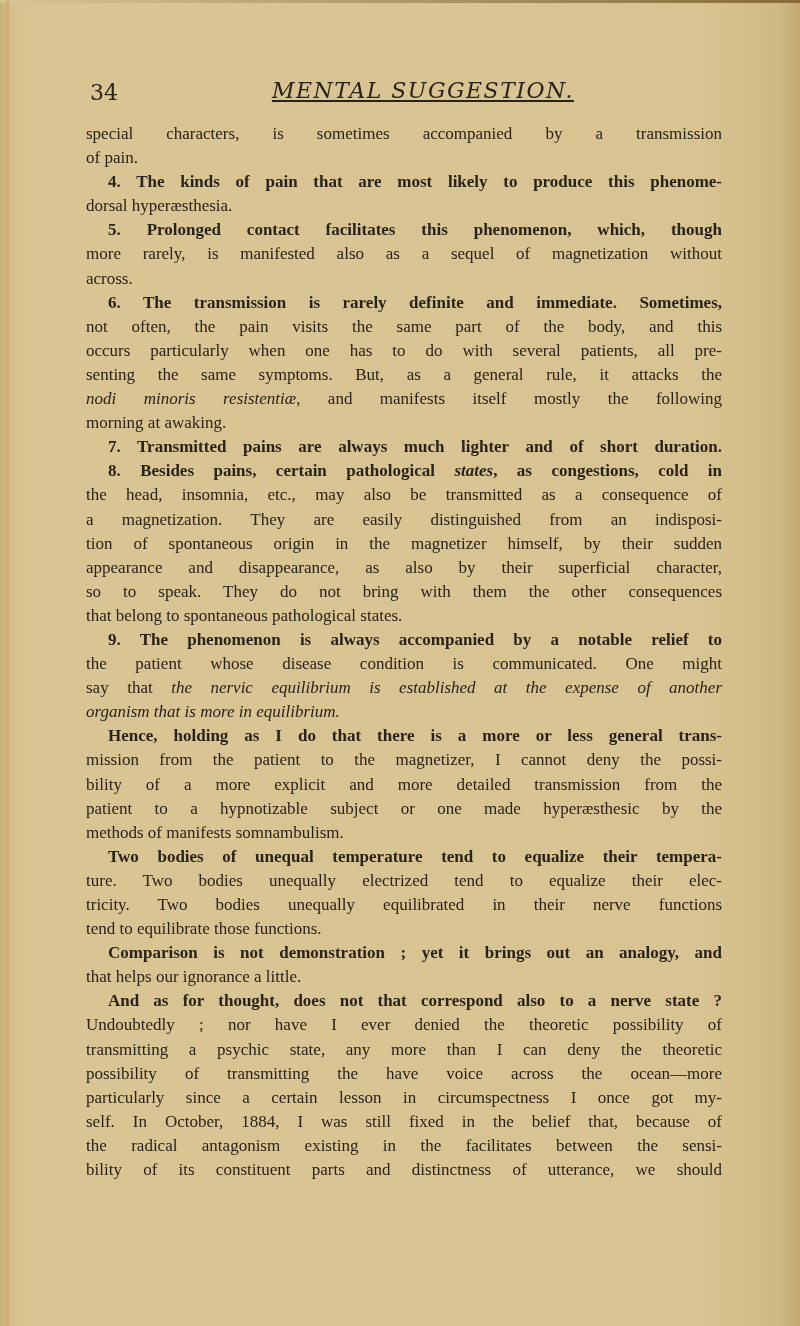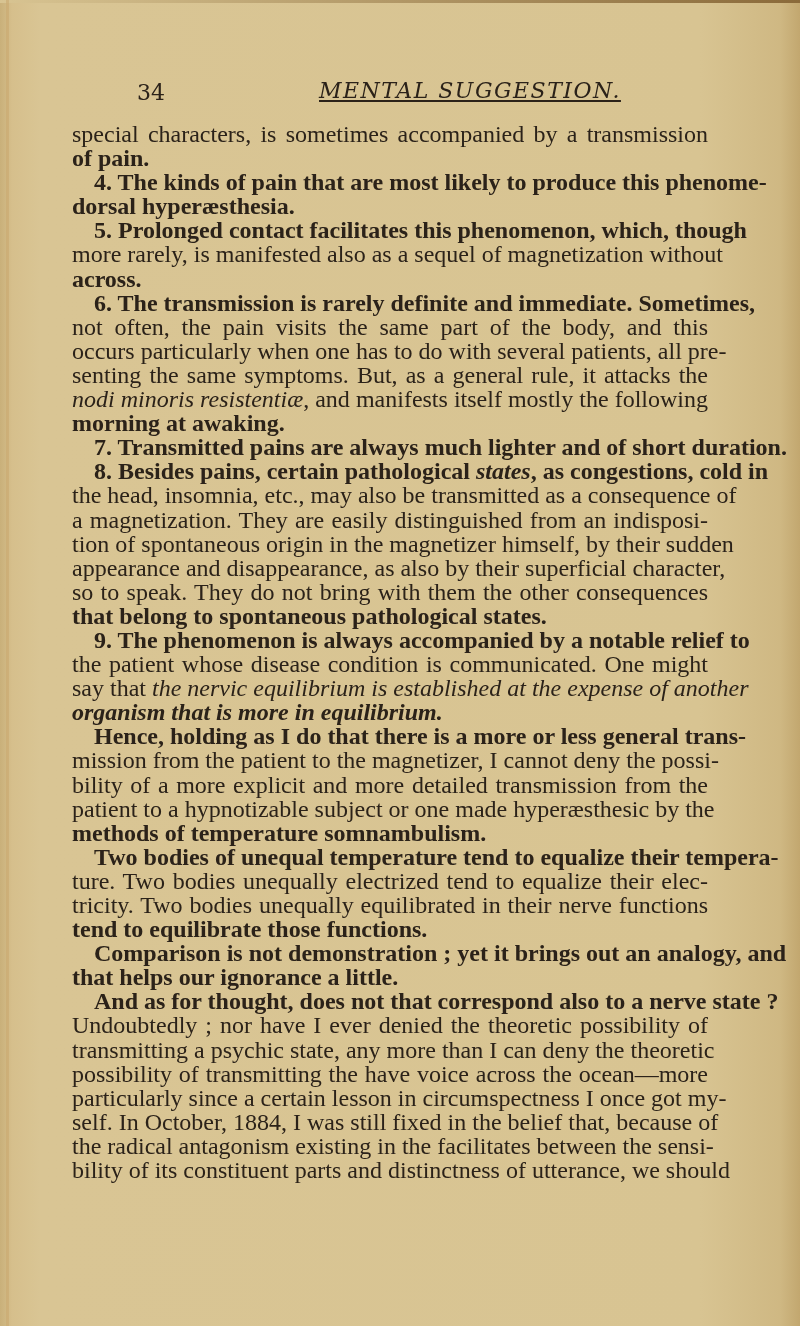--- a/index.html
+++ b/index.html
@@ -6,30 +6,30 @@
   body {
     width:800px; height:1326px; overflow:hidden;
     background: linear-gradient(90deg, #c9b07a 0px, #d6bf8c 12px, #d9c594 40px, #d8c492 700px, #cfb883 780px, #c2a76f 800px);
     position:relative;
     font-family: "Liberation Serif", "DejaVu Serif", serif;
     color:#2b2219;
   }
   .page-edge-top { position:absolute; left:0; top:0; width:800px; height:3px; background:linear-gradient(90deg,#d8c492,#8a6a3a); }
   .page-edge-left { position:absolute; left:6px; top:0; width:3px; height:1326px; background:#c9a970; opacity:.6; }
   .running-head {
-    position:absolute; left:90px; top:78px; width:636px; height:28px;margin-left:47px;
+    position:absolute; left:90px; top:78px; width:636px; height:28px;
   }
   .page-number { position:absolute; left:0; top:2px; font-size:22px; font-family:"DejaVu Serif", serif; }
   .running-title { position:absolute; left:182px; top:0; font-size:22px; font-style:italic; letter-spacing:1.5px; font-family:"DejaVu Serif", serif;text-decoration:underline; }
   .body-text {
-    position:absolute; left:72px; top:122px; width:636px;
-    font-size:24px; line-height:24.1px; text-align:justify;
+    position:absolute; left:86px; top:122px; width:636px;
+    font-size:17px; line-height:24.1px; text-align:justify;
   }
   .line { display:block; height:24.1px; white-space:nowrap; text-align:justify; text-align-last:justify; }
-  .line.last { text-align-last:left;font-weight:bold; }
+  .line.last { text-align-last:left; }
   .line.indent { padding-left:22px;font-weight:bold; }
   .it { font-style:italic; }
 </style>
 </head>
 <body>
 
 <div class="page-edge-top"></div>
 <div class="page-edge-left"></div>
 
 <div class="running-head">
@@ -60,21 +60,21 @@
     <span class="line">so to speak. They do not bring with them the other consequences</span>
     <span class="line last">that belong to spontaneous pathological states.</span>
     <span class="line indent">9. The phenomenon is always accompanied by a notable relief to</span>
     <span class="line">the patient whose disease condition is communicated. One might</span>
     <span class="line"><span>say that </span><span class="it">the nervic equilibrium is established at the expense of another</span></span>
     <span class="line last"><span class="it">organism that is more in equilibrium.</span></span>
     <span class="line indent">Hence, holding as I do that there is a more or less general trans-</span>
     <span class="line">mission from the patient to the magnetizer, I cannot deny the possi-</span>
     <span class="line">bility of a more explicit and more detailed transmission from the</span>
     <span class="line">patient to a hypnotizable subject or one made hyperæsthesic by the</span>
-    <span class="line last">methods of temperature somnambulism.</span>
+    <span class="line last">methods of manifests somnambulism.</span>
     <span class="line indent">Two bodies of unequal temperature tend to equalize their tempera-</span>
     <span class="line">ture. Two bodies unequally electrized tend to equalize their elec-</span>
     <span class="line">tricity. Two bodies unequally equilibrated in their nerve functions</span>
     <span class="line last">tend to equilibrate those functions.</span>
     <span class="line indent">Comparison is not demonstration ; yet it brings out an analogy, and</span>
     <span class="line last">that helps our ignorance a little.</span>
     <span class="line indent">And as for thought, does not that correspond also to a nerve state ?</span>
     <span class="line">Undoubtedly ; nor have I ever denied the theoretic possibility of</span>
     <span class="line">transmitting a psychic state, any more than I can deny the theoretic</span>
     <span class="line">possibility of transmitting the have voice across the ocean—more</span>

